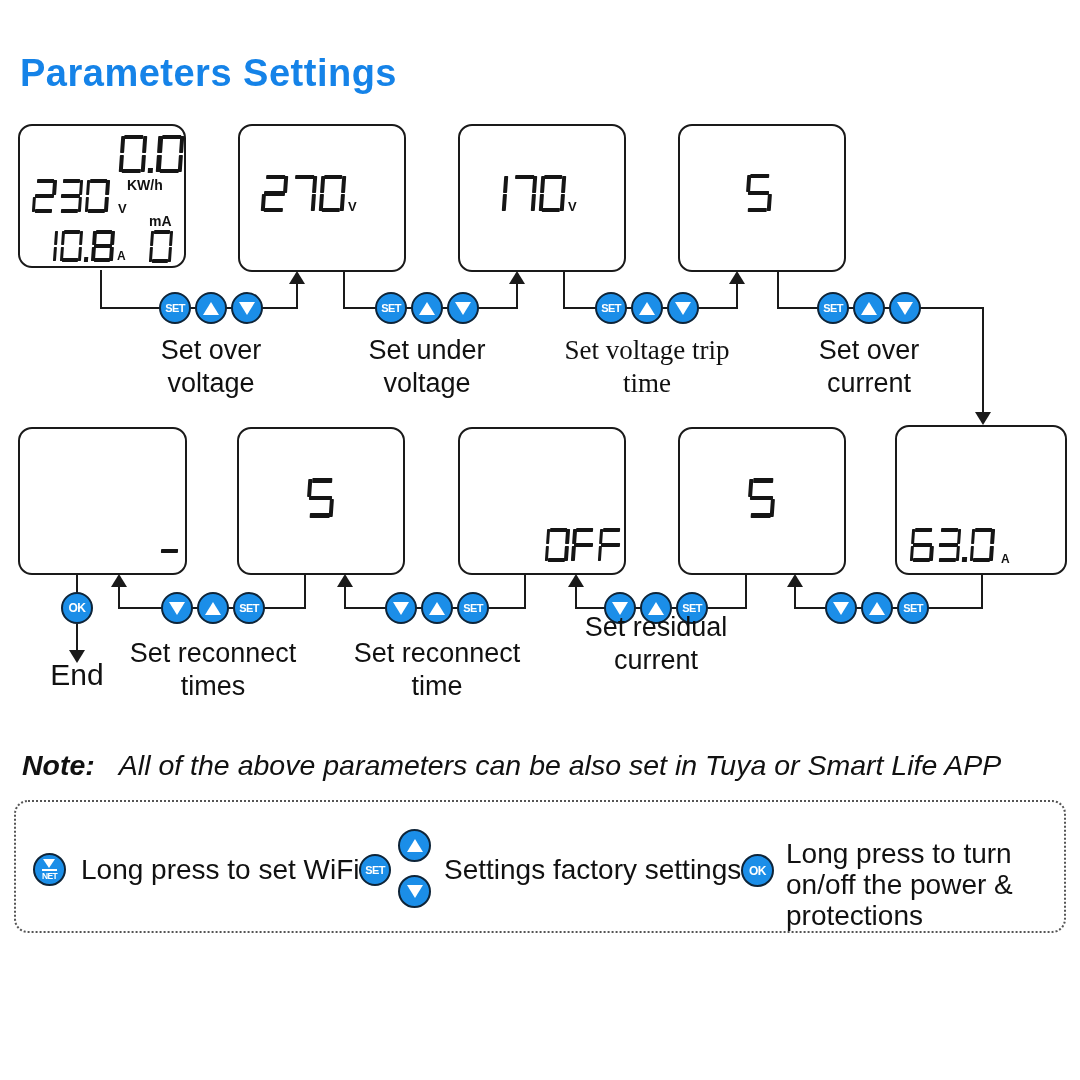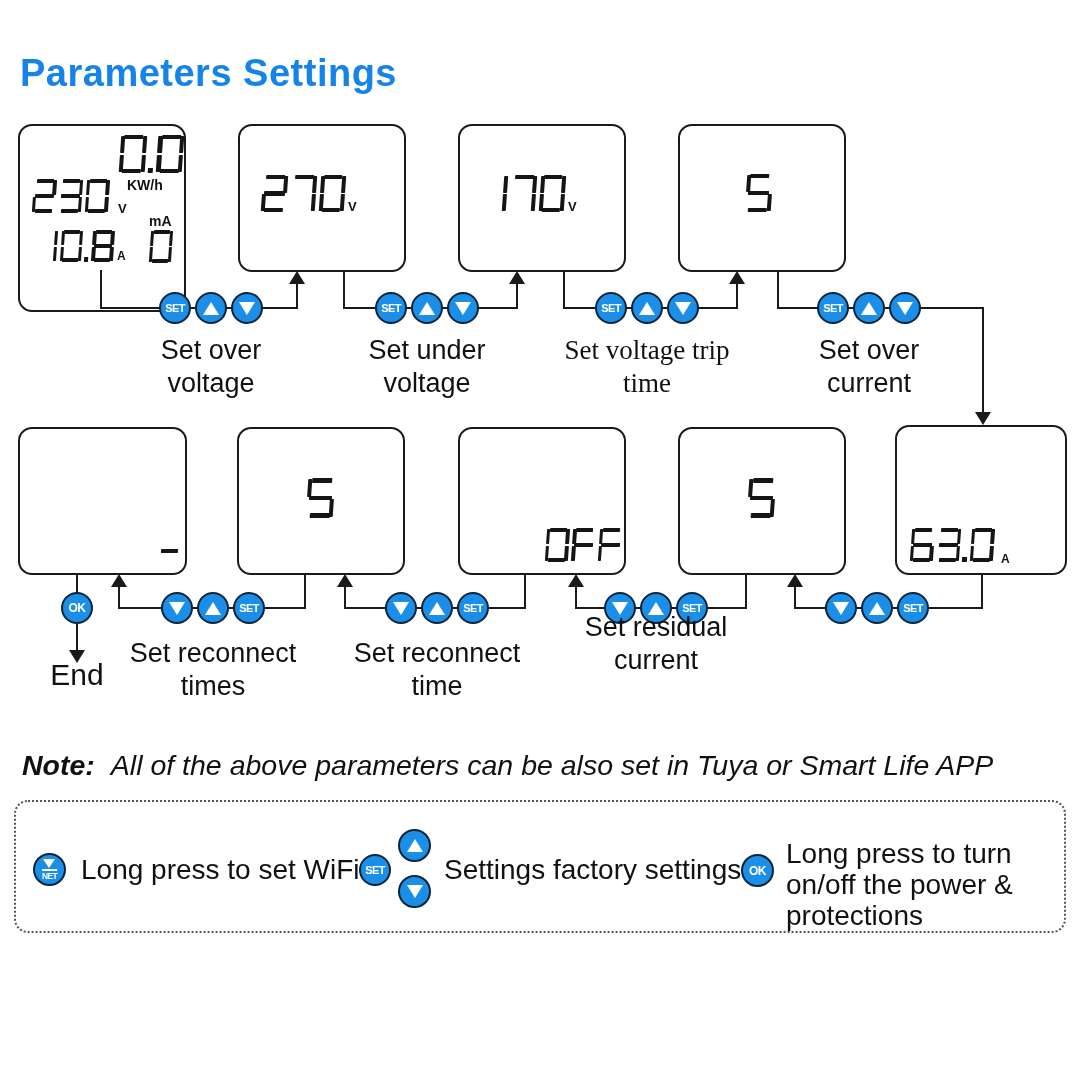--- a/index.html
+++ b/index.html
@@ -41,34 +41,34 @@
   .net-inner{display:flex;flex-direction:column;align-items:center;}
   .net-tri{width:0;height:0;border-left:6px solid transparent;border-right:6px solid transparent;border-top:9px solid #fff;margin-bottom:1px;}
   .net-label{font-size:8.5px;font-weight:bold;border-top:2px solid #fff;padding-top:1px;line-height:1;}
 
   
   .flabel{position:absolute;font-size:27px;line-height:33px;text-align:center;color:#111;}
   .endlab{position:absolute;left:40px;top:658px;width:74px;text-align:center;font-size:30px;color:#111;}
 
   
   .note{position:absolute;left:22px;top:749px;font-size:28.5px;font-style:italic;color:#111;}
-  .note b{font-weight:bold;margin-right:16px;}
+  .note b{font-weight:bold;margin-right:24px;}
 
   
   .legend{position:absolute;left:14px;top:800px;width:1052px;height:133px;border:2px dotted #555;border-radius:14px;box-sizing:border-box;}
   .ltext{position:absolute;font-size:28px;line-height:31px;color:#111;}
 </style>
 </head>
 <body>
 
 <div id="stage">
 
   <div class="title">Parameters Settings</div>
 
-  <div class="lcd" style="left:18px;top:124px;width:168px;height:188px;">
+  <div class="lcd" style="left:18px;top:124px;width:168px;height:144px;">
     <span class="seg7" style="left:98px;top:9px;font-size:38px;">
         <span class="sd">
           <i class="sg-a"></i>
           <i class="sg-b"></i>
           <i class="sg-c"></i>
           <i class="sg-d"></i>
           <i class="sg-e"></i>
           <i class="sg-f"></i>
         </span>
         <span class="dot"></span>

